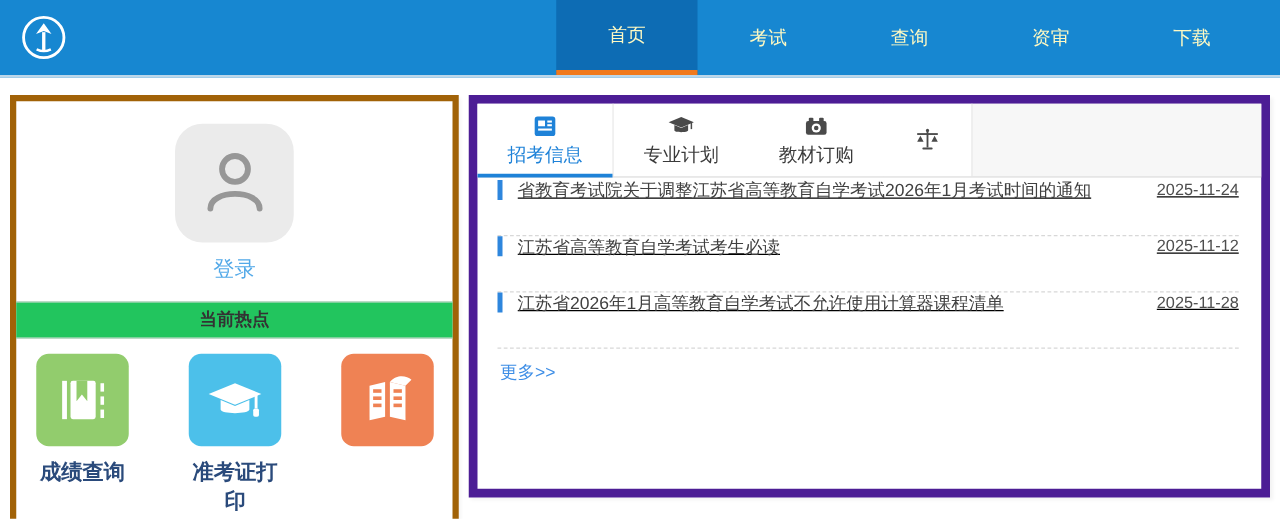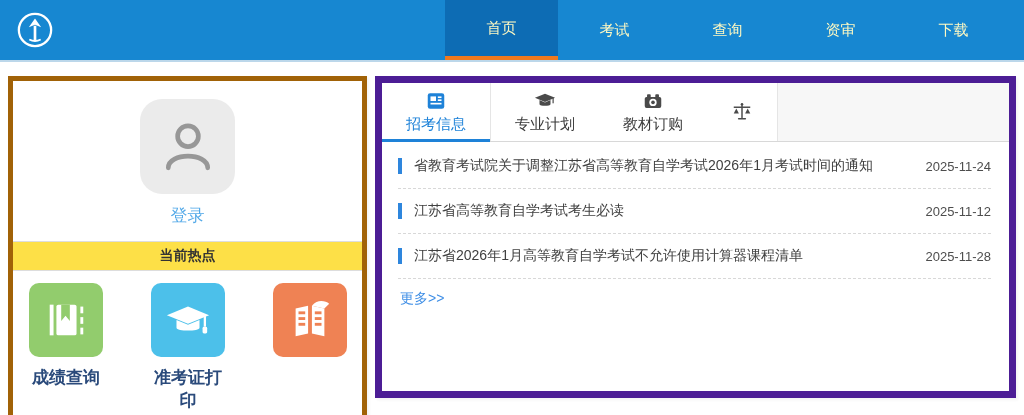--- a/index.html
+++ b/index.html
@@ -45,21 +45,21 @@
   .avatar {
     width:95px; height:95px; margin:0 auto; background:#ebebeb;
     border-radius:22px; display:flex; align-items:center; justify-content:center;
     cursor:pointer;
   }
   .login-label {
     display:inline-block; margin-top:10px; color:#53a9e8;
     font-size:17px; cursor:pointer;
   }
   .hot-header {
-    background:#fde047; border-top:1px solid #dddddd; border-bottom:1px solid #dddddd;
+    background:#22c55e; border-top:1px solid #dddddd; border-bottom:1px solid #dddddd;
     text-align:center; font-size:14px; font-weight:bold; color:#333333;
     padding:5px 0;
   }
   .shortcuts { display:flex; justify-content:space-between; padding:12px 16px 26px;gap:48px; }
   .shortcut { text-align:center; cursor:pointer; }
   .tile {
     width:74px; height:74px; border-radius:10px;
     display:flex; align-items:center; justify-content:center;
   }
   .tile-green  { background:#92cc6d; }
@@ -75,22 +75,22 @@
   }
   .tab.active { color:#1e82d8; border-right:1px solid #e5e5e5; }
   .tab.active::after {
     content:""; position:absolute; left:0; right:0; bottom:-1px; height:3px;
     background:#1e82d8;
   }
   .tab-filler { flex:1; background:#f7f7f7; border-left:1px solid #e5e5e5; }
   .tab-icon { height:22px; display:block; }
   .news-list { padding:2px 18px 0 16px; }
   .news-row {
-    display:flex; align-items:center; height:45px;
-    border-bottom:1px dashed #d8d8d8; cursor:pointer;
+    display:flex; align-items:flex-start; height:45px;
+    border-bottom:1px dashed #d8d8d8; cursor:pointer;text-decoration:underline;
   }
   .news-marker { width:4px; height:16px; background:#2e86dd; margin-right:12px; flex:none; }
   .news-title { flex:1; font-size:14px; color:#404040; white-space:nowrap; overflow:hidden; }
   .news-date { font-size:13px; color:#4d4d4d; margin-left:16px; flex:none; }
   .more-row { text-align:left; padding:10px 18px 14px; }
   .more-link { color:#3e8ee6; font-size:14px; cursor:pointer; }
 </style>
 </head>
 <body>
 

